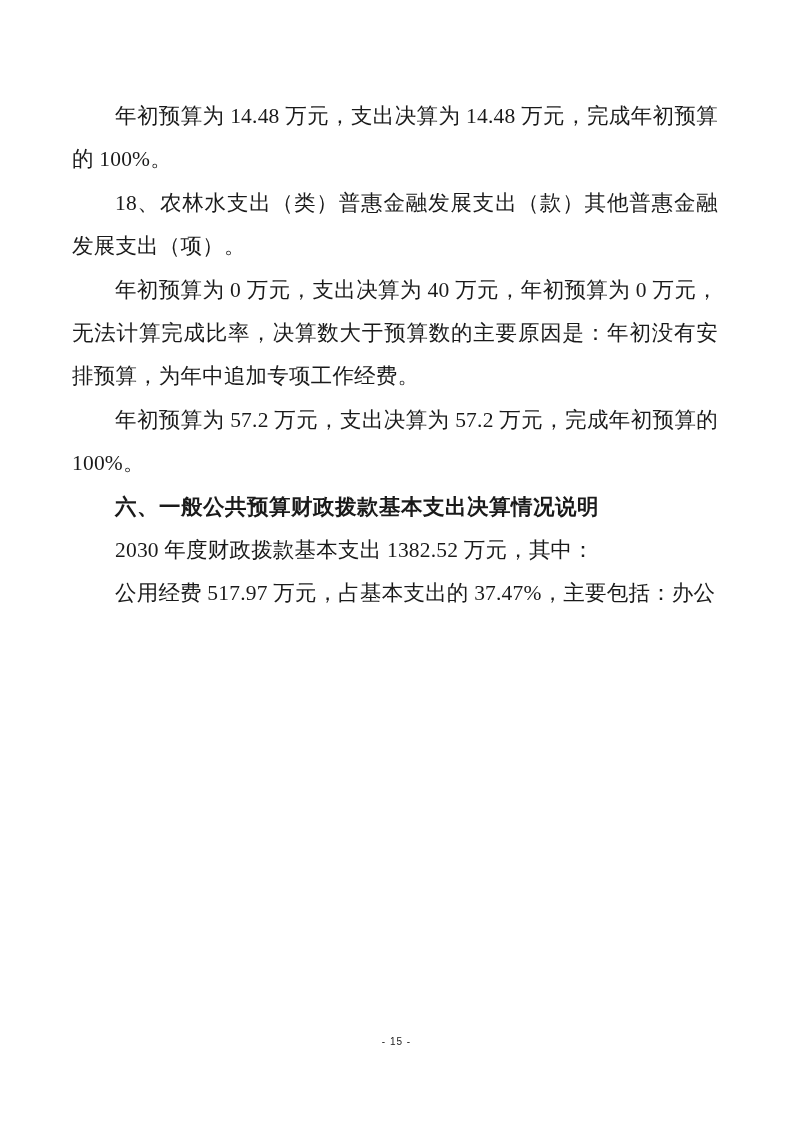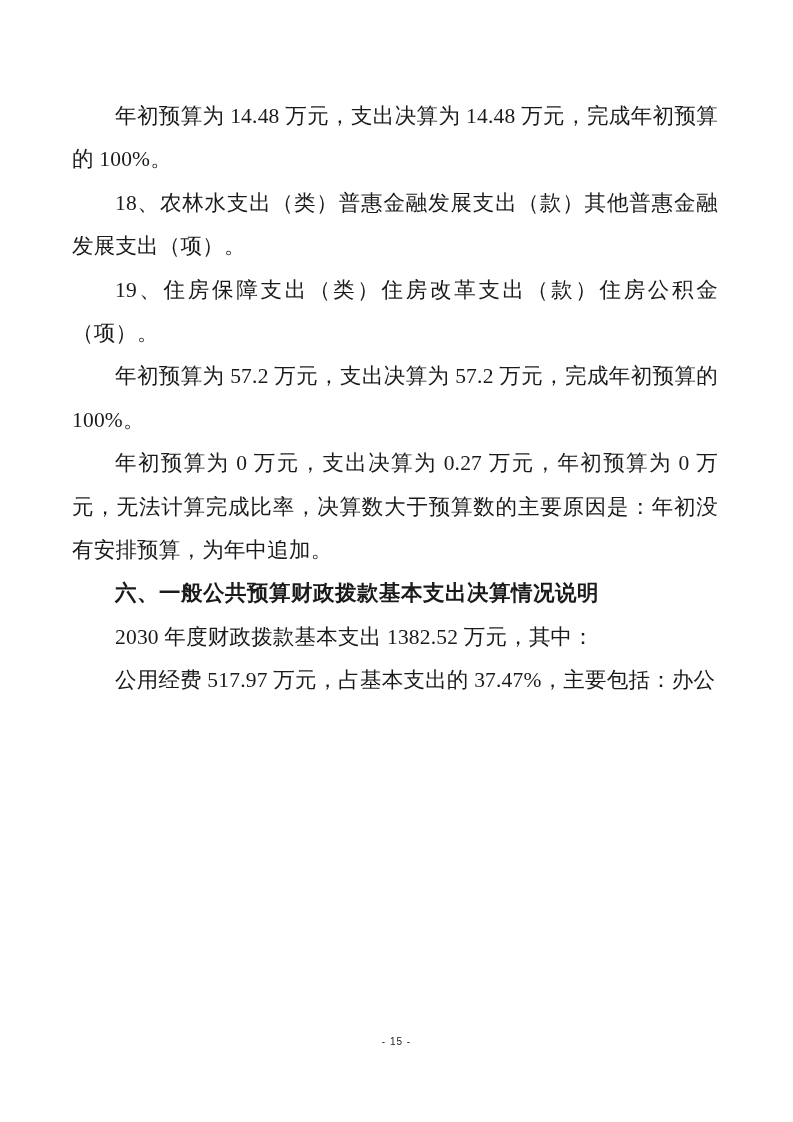--- a/index.html
+++ b/index.html
@@ -49,21 +49,20 @@
     letter-spacing: 1px;
   }
 </style>
 </head>
 <body>
 
 <div class="page">
   <div class="content">
     <p class="para">年初预算为 14.48 万元，支出决算为 14.48 万元，完成年初预算的 100%。</p>
     <p class="para">18、农林水支出（类）普惠金融发展支出（款）其他普惠金融发展支出（项）。</p>
-    <p class="para">19、住房保障支出（类）住房改革支出（款）住房公积金（项）。</p>
+    <p class="para">年初预算为 0 万元，支出决算为 40 万元，年初预算为 0 万元，无法计算完成比率，决算数大于预算数的主要原因是：年初没有安排预算，为年中追加专项工作经费。</p>
     <p class="para">年初预算为 57.2 万元，支出决算为 57.2 万元，完成年初预算的 100%。</p>
-    <p class="para">年初预算为 0 万元，支出决算为 0.27 万元，年初预算为 0 万元，无法计算完成比率，决算数大于预算数的主要原因是：年初没有安排预算，为年中追加。</p>
     <p class="para heading">六、一般公共预算财政拨款基本支出决算情况说明</p>
     <p class="para">2030 年度财政拨款基本支出 1382.52 万元，其中：</p>
     <p class="para">公用经费 517.97 万元，占基本支出的 37.47%，主要包括：办公</p>
   </div>
   <div class="page-number">- 15 -</div>
 </div>
 
 </body></html>

